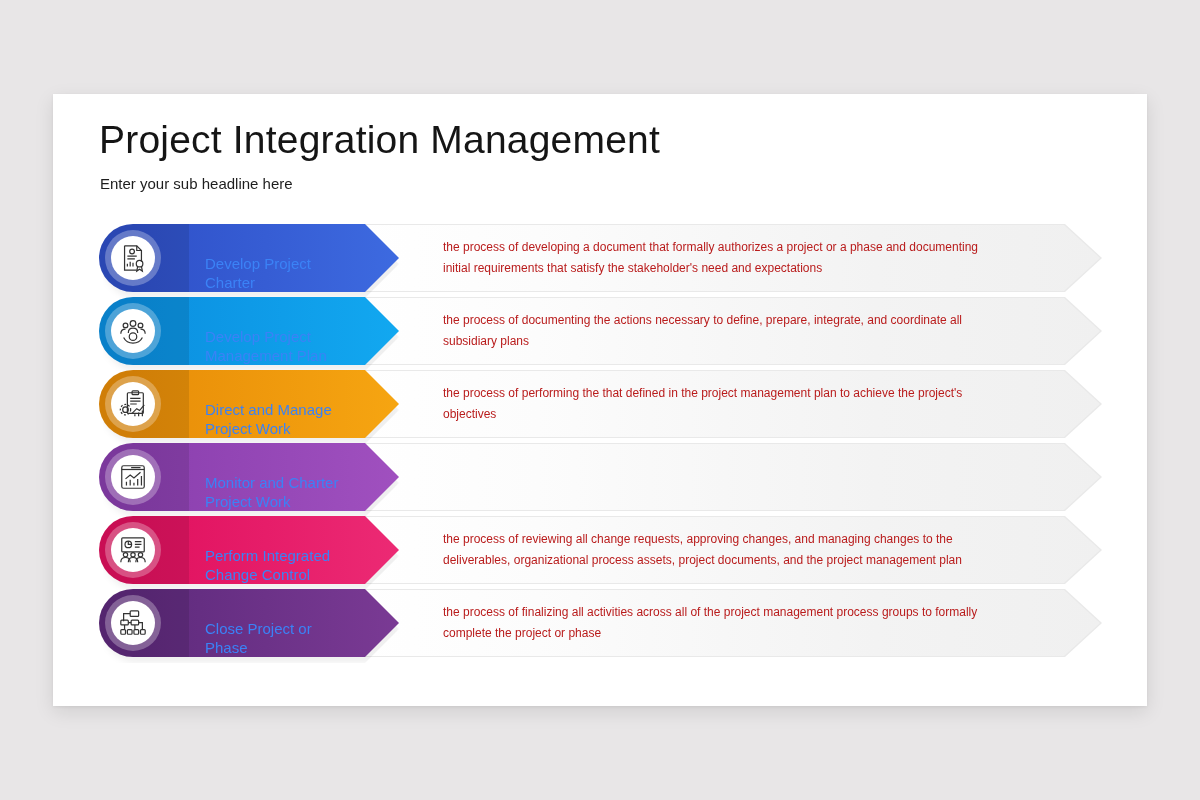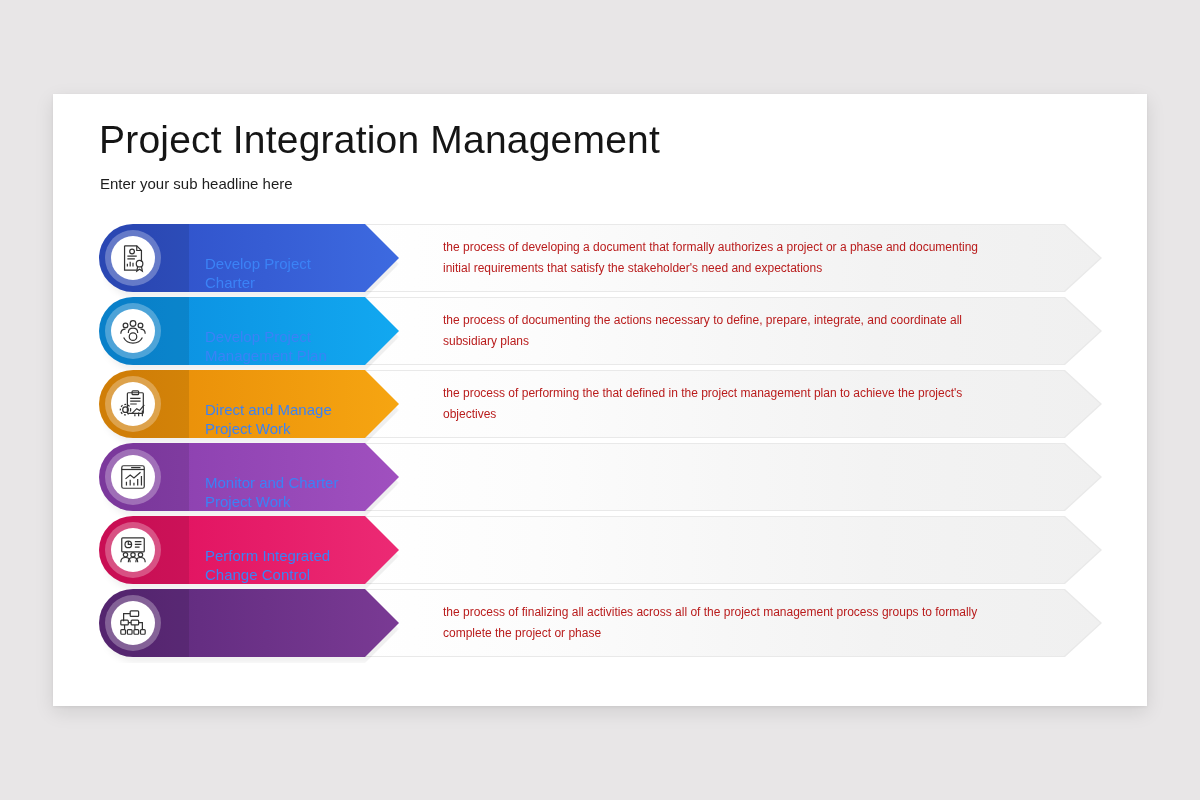--- a/index.html
+++ b/index.html
@@ -220,20 +220,21 @@
     </div>
     <div class="label">
       <div>Monitor and Charter</div>
       <div>Project Work</div>
     </div>
   </div>
 
   <div class="row" style="top:422px;">
     <div class="desc-band-edge"></div>
     <div class="desc-band-inner"></div>
+    <div class="desc">the process of reviewing all change requests, approving changes, and managing changes to the deliverables, organizational process assets, project documents, and the project management plan</div>
     <div class="pill-shadow"></div>
     <div class="pill-round" style="background:#e0105e;"></div>
     <div class="pill-body" style="background:linear-gradient(90deg,#e0105e,#ec2a74);"></div>
     <div class="pill-dark"></div>
     <div class="ring"></div>
     <div class="disc">
       <svg viewBox="0 0 32 32" fill="none" stroke="#333" stroke-width="1.3">
         <rect x="4" y="3" width="24" height="15" rx="1"></rect>
         <circle cx="11" cy="10" r="3.5"></circle>
           <path d="M11 6.5V10h3.5"></path>
@@ -268,14 +269,18 @@
         <rect x="3" y="13" width="8" height="5" rx="1"></rect>
           <rect x="14" y="13" width="8" height="5" rx="1"></rect>
         <path d="M11 15.5h3M22 15.5h4v8"></path>
           <path d="M7 18v5M18 18v5"></path>
         <rect x="3" y="23" width="5" height="5" rx="1"></rect>
           <rect x="10" y="23" width="5" height="5" rx="1"></rect>
         <rect x="17" y="23" width="5" height="5" rx="1"></rect>
           <rect x="24" y="23" width="5" height="5" rx="1"></rect>
       </svg>
     </div>
+    <div class="label">
+      <div>Close Project or</div>
+      <div>Phase</div>
+    </div>
   </div>
 </div>
 
 </body></html>

